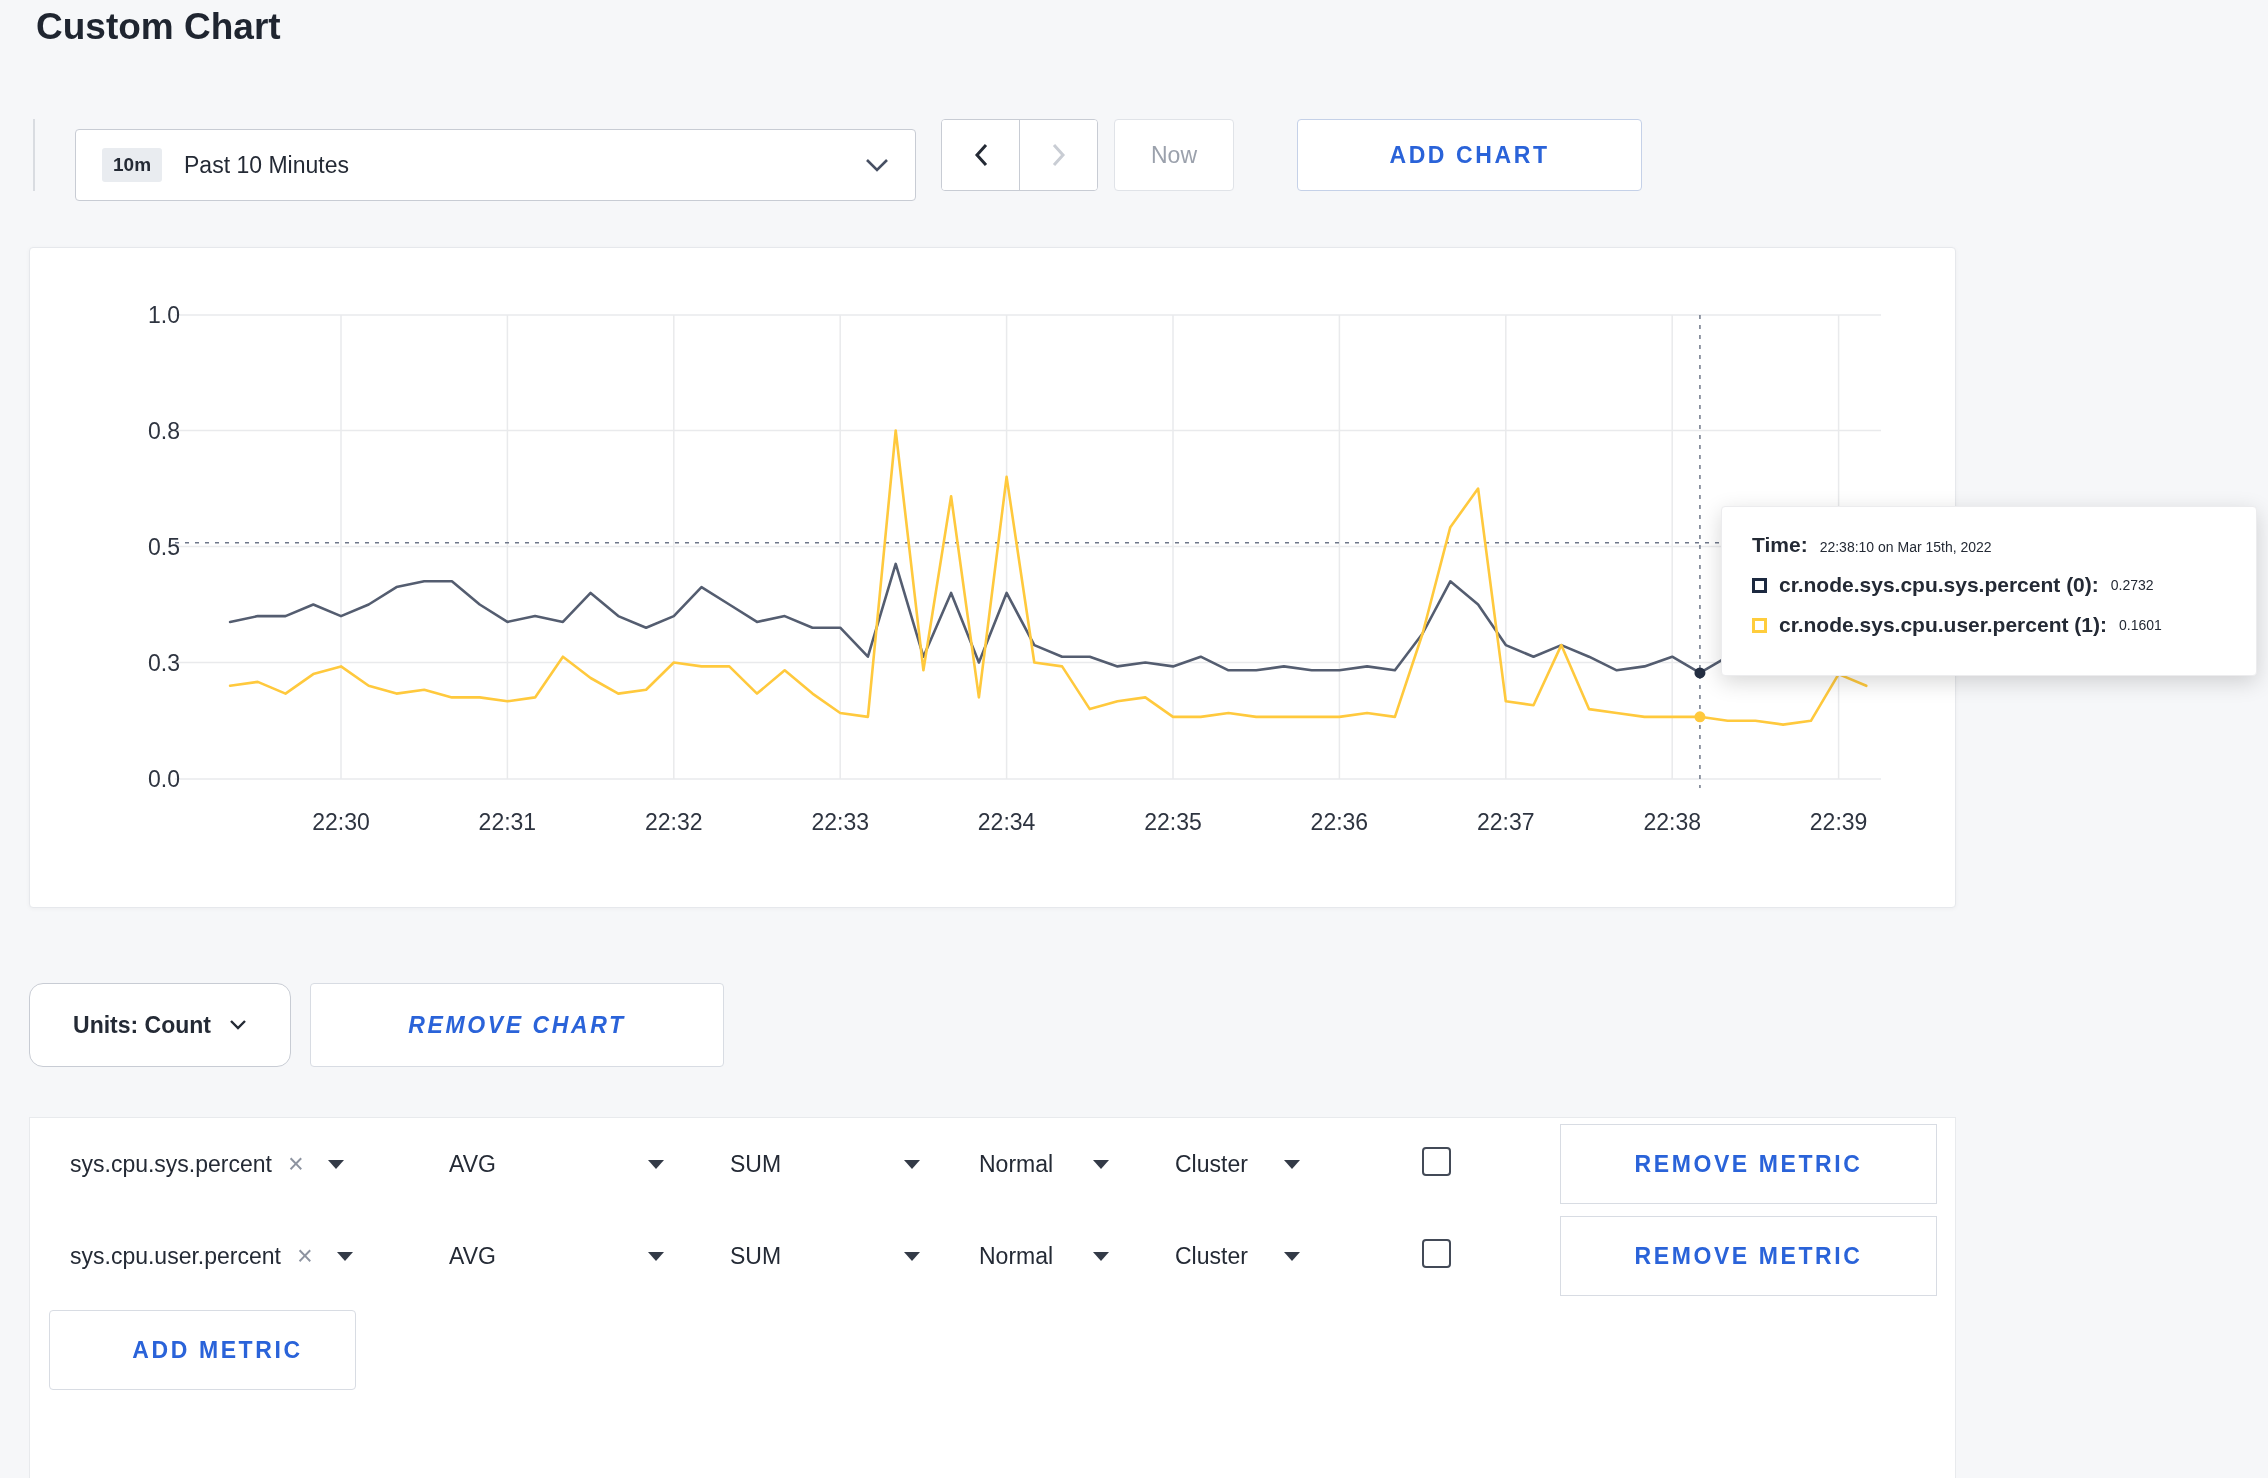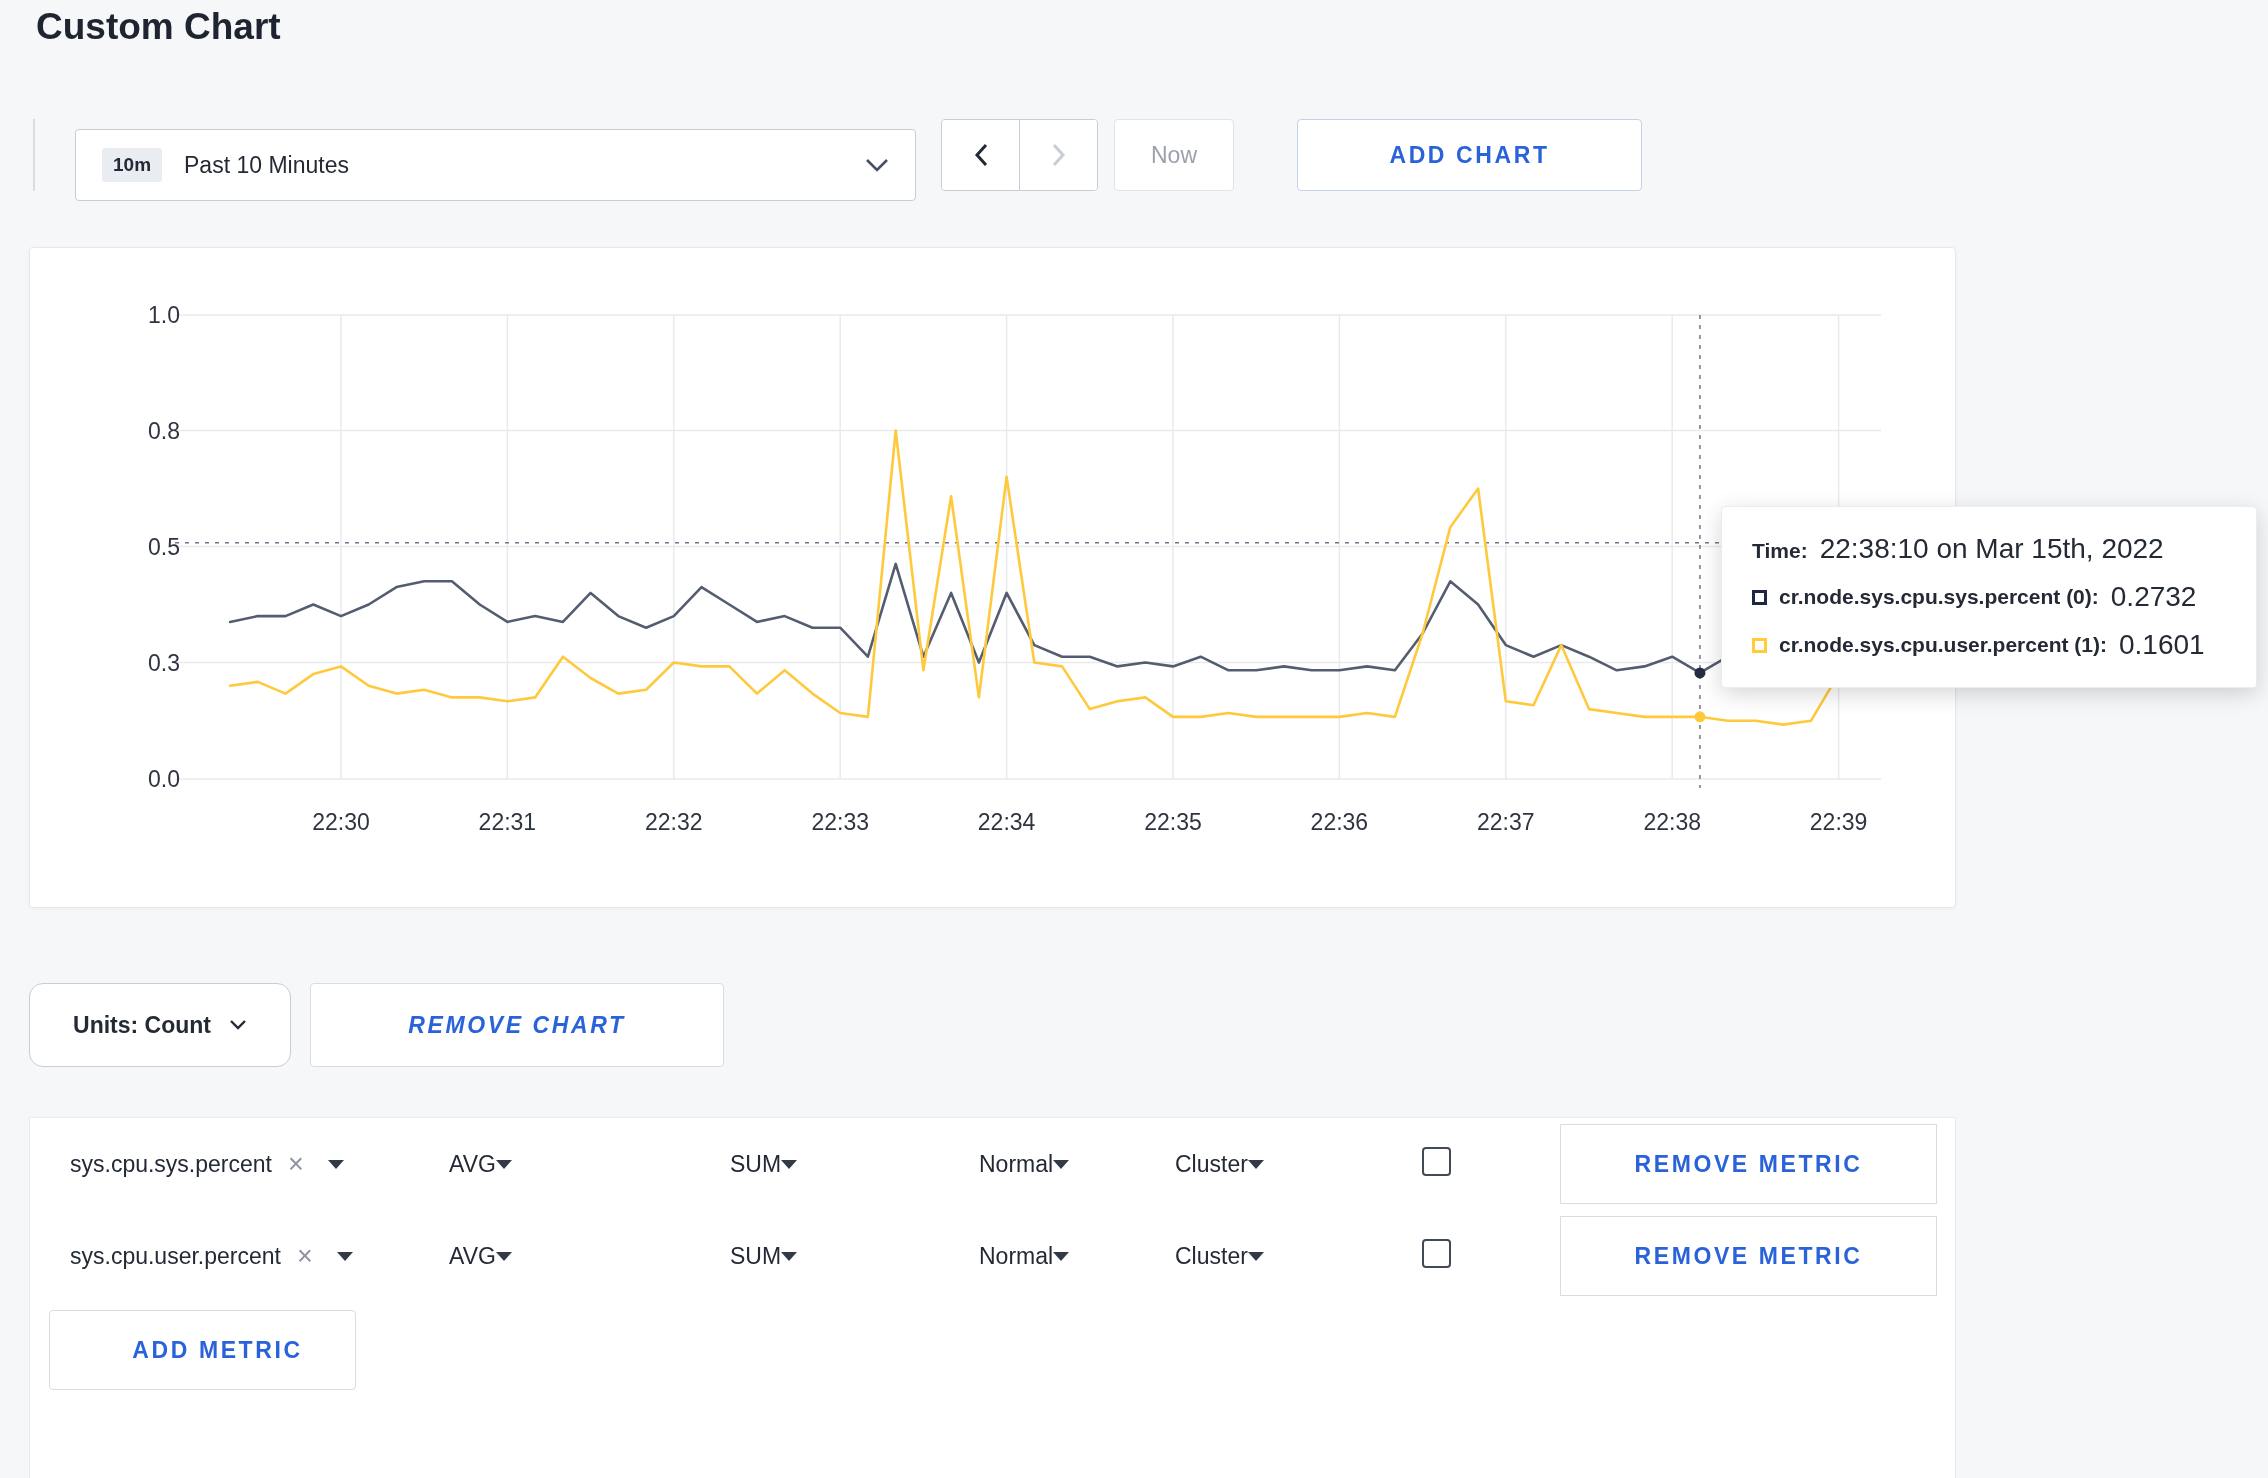--- a/index.html
+++ b/index.html
@@ -64,21 +64,21 @@
   #chart-svg text.axis-label { font-family: "Liberation Sans", "DejaVu Sans", sans-serif; font-size: 23px; fill: #2e3440; }
   .tooltip {
     position: absolute; left: 1721px; top: 506px; width: 536px; min-height: 170px;
     background: #fff; border: 1px solid #ececee; border-radius: 4px;
     box-shadow: 0 6px 22px rgba(0,0,0,0.16);
     padding: 26px 30px; z-index: 10;
   }
   .tt-time { display: flex; align-items: baseline; gap: 12px; margin-bottom: 6px; }
   .tt-row { display: flex; align-items: center; gap: 12px; margin-top: 16px; }
   .tt-label { font-weight: 700; font-size: 21px; color: #242a35; white-space: nowrap; }
-  .tt-value { font-size: 28px; color: #242a35; white-space: nowrap; }
+  .tt-value { font-size: 14px; color: #242a35; white-space: nowrap; }
   .swatch { width: 15px; height: 15px; border: 3px solid #242a35; background: #fff; flex: 0 0 auto; }
   .units-btn {
     position: absolute; left: 29px; top: 983px; width: 262px; height: 84px;
     background: #fff; border: 1px solid #c8ccd4; border-radius: 14px;
     display: flex; align-items: center; justify-content: center; gap: 18px;
     font-size: 23px; font-weight: 700; color: #242a35; cursor: pointer;
   }
   .remove-chart-btn {
     position: absolute; left: 310px; top: 983px; width: 414px; height: 84px;
     border-radius: 4px;
@@ -97,21 +97,21 @@
   .t-header .col {
     font-size: 19px; font-weight: 600; letter-spacing: 2.4px; color: #606876;
   }
   .t-row { height: 92px; }
   .t-row .col { font-size: 23px; color: #242a35; }
   .caret {
     width: 0; height: 0;
     border-left: 8px solid transparent; border-right: 8px solid transparent;
     border-top: 9px solid #333a47; flex: 0 0 auto;
   }
-  .select { display: flex; align-items: center; cursor: pointer; }
+  .select { display: flex; align-items: center; justify-content: space-between; cursor: pointer; }
   .w215 { width: 215px; } .w190 { width: 190px; } .w130 { width: 130px; } .w125 { width: 125px; }
   .metric-select { width: 312px; display: flex; align-items: center; cursor: pointer; }
   .clear-x { margin-left: 16px; color: #8d93a0; font-size: 27px; line-height: 1; cursor: pointer; }
   .metric-select .caret { margin-left: 24px; }
   .checkbox {
     display: inline-block; width: 29px; height: 29px; margin-left: 60px;
     border: 2px solid #434a57; border-radius: 4px; background: #fff; cursor: pointer;
   }
   .remove-metric-btn { width: 377px; height: 80px; border-radius: 0; }
   .add-metric-btn { display: block; margin: 8px 0 0 19px; width: 307px; height: 80px; border-radius: 4px; padding-left: 30px; }

